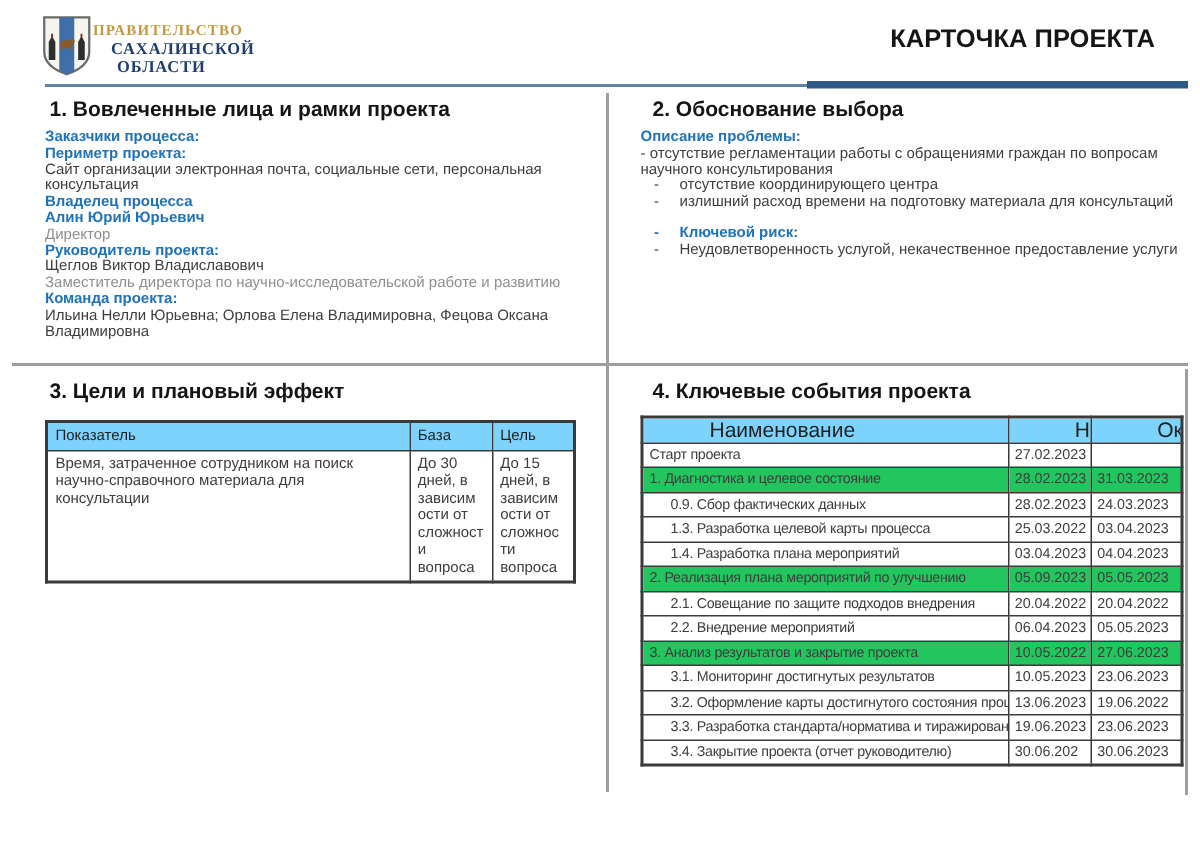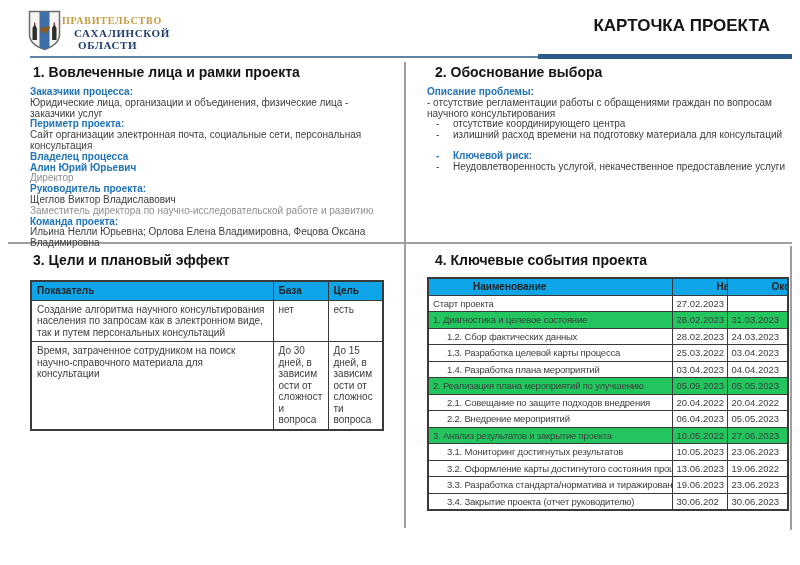--- a/index.html
+++ b/index.html
@@ -39,26 +39,26 @@
   .jline{font-size:10px;line-height:10.8px;color:#3d3d3d;}
   .jline.label{color:#2173B9;font-weight:bold;}
   .jline.bullet{padding-left:26px;position:relative;}
   .jline.bullet::before{content:"-";position:absolute;left:9px;}
   .jline.bullet-label{padding-left:26px;position:relative;color:#2173B9;font-weight:bold;}
   .jline.bullet-label::before{content:"-";position:absolute;left:9px;}
   .jline.spacer{height:10px;}
   
   .tbl{border-collapse:collapse;table-layout:fixed;border:2px solid #3a3a3a;}
   .tbl th,.tbl td{border:1px solid #3a3a3a;text-align:left;vertical-align:top;overflow:hidden;}
-  .tbl th{font-weight:bold;background:#0ea5e9;color:#222;}
+  .tbl th{font-weight:normal;background:#7dd3fc;color:#222;}
   .goals{width:352px;font-size:10px;}
   .goals th,.goals td{padding:3px 5px;line-height:11.5px;overflow-wrap:anywhere;}
   .events{width:360px;font-size:9.5px;}
   .events th,.events td{padding:2px 4px;line-height:11.5px;white-space:nowrap;}
-  .events th{font-size:10px;padding-left:44px;}
+  .events th{font-size:14px;padding-left:44px;}
   .events td.name{letter-spacing:-0.2px;}
   .events td.lvl1{padding-left:18px;}
   .events tr.hl{background:#22c55e;}
 </style>
 </head>
 <body>
 
 <div class="logo">
   <svg width="33" height="41" viewBox="0 0 33 41" aria-hidden="true">
     <defs>
@@ -90,21 +90,20 @@
 <div class="rule-thick"></div>
 
 <div class="v-divider"></div>
 <div class="h-divider"></div>
 <div class="v-divider-right"></div>
 
 <section id="s1">
   <h2>1. Вовлеченные лица и рамки проекта</h2>
   <div>
       <div class="line label">Заказчики процесса:</div>
-      <div class="line body">Юридические лица, организации и объединения, физические лица - заказчики услуг</div>
       <div class="line label">Периметр проекта:</div>
       <div class="line body">Сайт организации электронная почта, социальные сети, персональная консультация</div>
       <div class="line label">Владелец процесса</div>
       <div class="line label">Алин Юрий Юрьевич</div>
       <div class="line muted">Директор</div>
       <div class="line label">Руководитель проекта:</div>
       <div class="line body">Щеглов Виктор Владиславович</div>
       <div class="line muted">Заместитель директора по научно-исследовательской работе и развитию</div>
       <div class="line label">Команда проекта:</div>
       <div class="line body">Ильина Нелли Юрьевна;  Орлова Елена Владимировна, Фецова Оксана Владимировна</div>
@@ -134,25 +133,20 @@
       </colgroup>
     <thead>
         <tr>
           <th>Показатель</th>
           <th>База</th>
           <th>Цель</th>
         </tr>
       </thead>
     <tbody>
         <tr>
-          <td>Создание алгоритма научного консультирования населения по запросам как в электронном виде,  так и путем персональных консультаций</td>
-          <td>нет</td>
-          <td>есть</td>
-        </tr>
-        <tr>
           <td>Время, затраченное сотрудником на поиск научно-справочного материала для консультации</td>
           <td>До 30 дней, в зависимости от сложности вопроса</td>
           <td>До 15 дней, в зависимости от сложности вопроса</td>
         </tr>
       </tbody>
   </table>
 </section>
 
 <section id="s4">
   <h2>4. Ключевые события проекта</h2>
@@ -174,21 +168,21 @@
           <td class="name">Старт проекта</td>
           <td>27.02.2023</td>
           <td></td>
         </tr>
         <tr class="hl">
           <td class="name">1. Диагностика и целевое состояние</td>
           <td>28.02.2023</td>
           <td>31.03.2023</td>
         </tr>
         <tr>
-          <td class="name lvl1">1.2. Сбор фактических данных</td>
+          <td class="name lvl1">0.9. Сбор фактических данных</td>
           <td>28.02.2023</td>
           <td>24.03.2023</td>
         </tr>
         <tr>
           <td class="name lvl1">1.3. Разработка целевой карты процесса</td>
           <td>25.03.2022</td>
           <td>03.04.2023</td>
         </tr>
         <tr>
           <td class="name lvl1">1.4. Разработка плана мероприятий</td>

